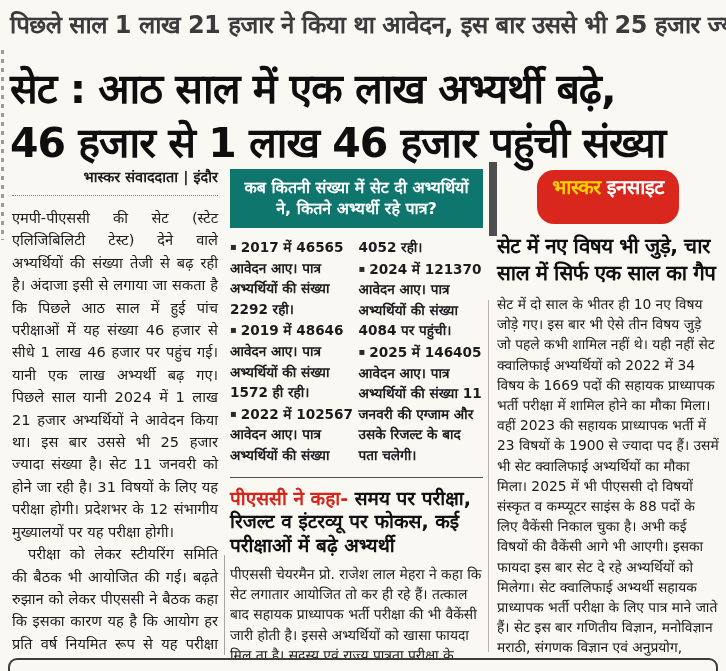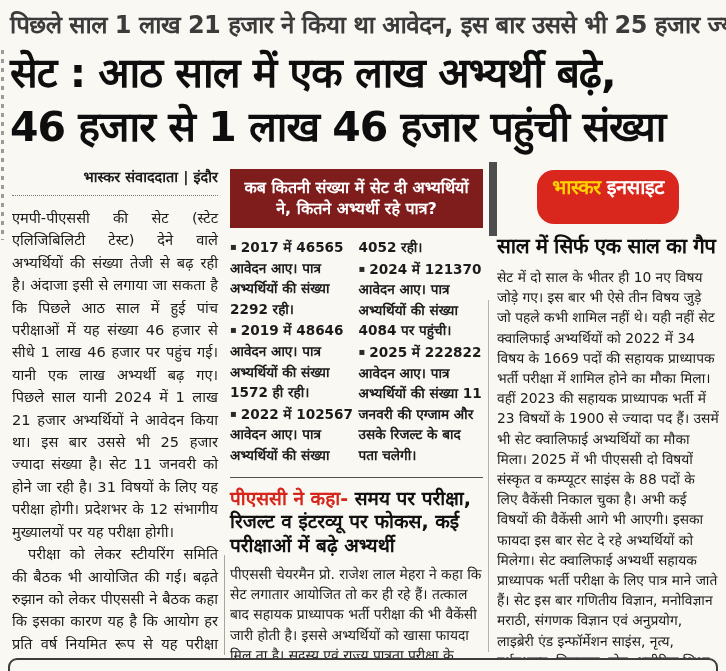--- a/index.html
+++ b/index.html
@@ -18,37 +18,37 @@
     background: repeating-linear-gradient(to bottom, #9b9b9b 0 4px, transparent 4px 9px);
   }
   .strapline {
     position: absolute; top: 7px; left: 10px; right: 6px;
     text-align: center;
     font-size: 24px; font-weight: 700; color: #3b3b3b;
     letter-spacing: -0.5px;
     white-space: nowrap;
   }
   .headline {
-    position: absolute; top: 46px; left: 10px; right: 4px;
+    position: absolute; top: 62px; left: 10px; right: 4px;
     font-size: 41px; line-height: 54px; font-weight: 800;
     color: #0e0e0e; letter-spacing: -1px;
     white-space: nowrap;
   }
   
   .col1 { position: absolute; left: 12px; top: 166px; width: 206px; }
   .byline {
     text-align: right; font-weight: 700; font-size: 14.5px;
     padding-bottom: 9px; border-bottom: 1px dotted #7a7a7a; margin-bottom: 11px;
   }
   .body-text { font-size: 14.6px; line-height: 22.4px; text-align: justify; font-weight: 500; }
   .body-text.p2 { text-indent: 16px; }
   
   .col2 { position: absolute; left: 230px; top: 169px; width: 253px; }
   .stats-title {
-    background: #7f1d1d; color: #ffffff; text-align: center;
+    background: #0f766e; color: #ffffff; text-align: center;
     font-weight: 700; font-size: 16px; line-height: 21px;
     padding: 8px 4px 9px;
   }
   .stats-cols { display: flex; gap: 4px; margin-top: 9px; }
   .stats-col { width: 50%; font-size: 13.6px; line-height: 20.6px; font-weight: 600; }
   .stat-item { margin-bottom: 1px; }
   .sq { font-size: 10px; vertical-align: 2px; margin-right: 4px; color:#2a2a2a; }
   .stats-rule { border: none; border-top: 1.5px solid #4f4f4f; margin: 10px 0 9px; }
   .pssc-head { font-size: 19px; line-height: 23.5px; font-weight: 800; color: #111; }
   .pssc-lead { color: #d6251b; }
@@ -103,36 +103,37 @@
     </div>
     <div class="stats-cols">
       <div class="stats-col">
         <div class="stat-item"><span class="sq">▪</span><span>2017 में 46565 आवेदन आए। पात्र अभ्यर्थियों की संख्या 2292 रही।</span></div>
         <div class="stat-item"><span class="sq">▪</span><span>2019 में 48646 आवेदन आए। पात्र अभ्यर्थियों की संख्या 1572 ही रही।</span></div>
         <div class="stat-item"><span class="sq">▪</span><span>2022 में 102567 आवेदन आए। पात्र अभ्यर्थियों की संख्या</span></div>
       </div>
       <div class="stats-col">
         <div class="stat-item">4052 रही।</div>
         <div class="stat-item"><span class="sq">▪</span><span>2024 में 121370 आवेदन आए। पात्र अभ्यर्थियों की संख्या 4084 पर पहुंची।</span></div>
-        <div class="stat-item"><span class="sq">▪</span><span>2025 में 222822 आवेदन आए। पात्र अभ्यर्थियों की संख्या 11 जनवरी की एग्जाम और उसके रिजल्ट के बाद पता चलेगी।</span></div>
+        <div class="stat-item"><span class="sq">▪</span><span>2025 में 146405 आवेदन आए। पात्र अभ्यर्थियों की संख्या 11 जनवरी की एग्जाम और उसके रिजल्ट के बाद पता चलेगी।</span></div>
       </div>
     </div>
     <hr class="stats-rule">
     <div class="pssc-head">
       <span class="pssc-lead">पीएससी ने कहा-</span><span> समय पर परीक्षा, रिजल्ट व इंटरव्यू पर फोकस, कई परीक्षाओं में बढ़े अभ्यर्थी</span>
     </div>
     <div class="pssc-body">पीएससी चेयरमैन प्रो. राजेश लाल मेहरा ने कहा कि सेट लगातार आयोजित तो कर ही रहे हैं। तत्काल बाद सहायक प्राध्यापक भर्ती परीक्षा की भी वैकेंसी जारी होती है। इससे अभ्यर्थियों को खासा फायदा मिल ता है। सदस्य एवं राज्य पात्रता परीक्षा के अध्यक्ष प्रो. कृष्णकांत शर्मा ने कहा कि परीक्षा की तैयारी पूरी हो गई है। एक-एक सेंटर की मॉनिटरिंग होगी। सचिव राखी सहाय, उपसचिव कीर्ति खुरासिया, ओएसडी डॉ. आर. पंचभाई, उपसचिव शकुंतला मेडा व स्टीयरिंग समिति के सदस्य डॉ. एसके जैन सहित अन्य अधिकारी व सदस्या मौजूद थे।</div>
   </div>
 
   <div class="graybar"></div>
   <div class="col3">
     <div class="badge">
       <span class="badge-w1">भास्कर</span><span class="badge-w2">इनसाइट</span>
     </div>
     <div class="insight-subhead">
+      <div>सेट में नए विषय भी जुड़े, चार</div>
       <div>साल में सिर्फ एक साल का गैप</div>
     </div>
     <div class="insight-body">सेट में दो साल के भीतर ही 10 नए विषय जोड़े गए। इस बार भी ऐसे तीन विषय जुड़े जो पहले कभी शामिल नहीं थे। यही नहीं सेट क्वालिफाई अभ्यर्थियों को 2022 में 34 विषय के 1669 पदों की सहायक प्राध्यापक भर्ती परीक्षा में शामिल होने का मौका मिला। वहीं 2023 की सहायक प्राध्यापक भर्ती में 23 विषयों के 1900 से ज्यादा पद हैं। उसमें भी सेट क्वालिफाई अभ्यर्थियों का मौका मिला। 2025 में भी पीएससी दो विषयों संस्कृत व कम्प्यूटर साइंस के 88 पदों के लिए वैकेंसी निकाल चुका है। अभी कई विषयों की वैकेंसी आगे भी आएगी। इसका फायदा इस बार सेट दे रहे अभ्यर्थियों को मिलेगा। सेट क्वालिफाई अभ्यर्थी सहायक प्राध्यापक भर्ती परीक्षा के लिए पात्र माने जाते हैं। सेट इस बार गणितीय विज्ञान, मनोविज्ञान मराठी, संगणक विज्ञान एवं अनुप्रयोग, लाइब्रेरी एंड इन्फॉर्मेशन साइंस, नृत्य, दर्शनशास्त्र, चित्रकला, योग, शारीरिक शिक्षा, संस्कृत विषय (ज्योति प्राच्य, साहित्य, व्याकरण, धर्म), उर्दू तथा पृथ्वी, वायु मंडलीय महासागर और ग्रह विज्ञान आदि विषयों में भी होगी।</div>
   </div>
 
   <div class="vdiv-a"></div>
   <div class="vdiv-b"></div>
 
   <div class="bottom-box"></div>
 

